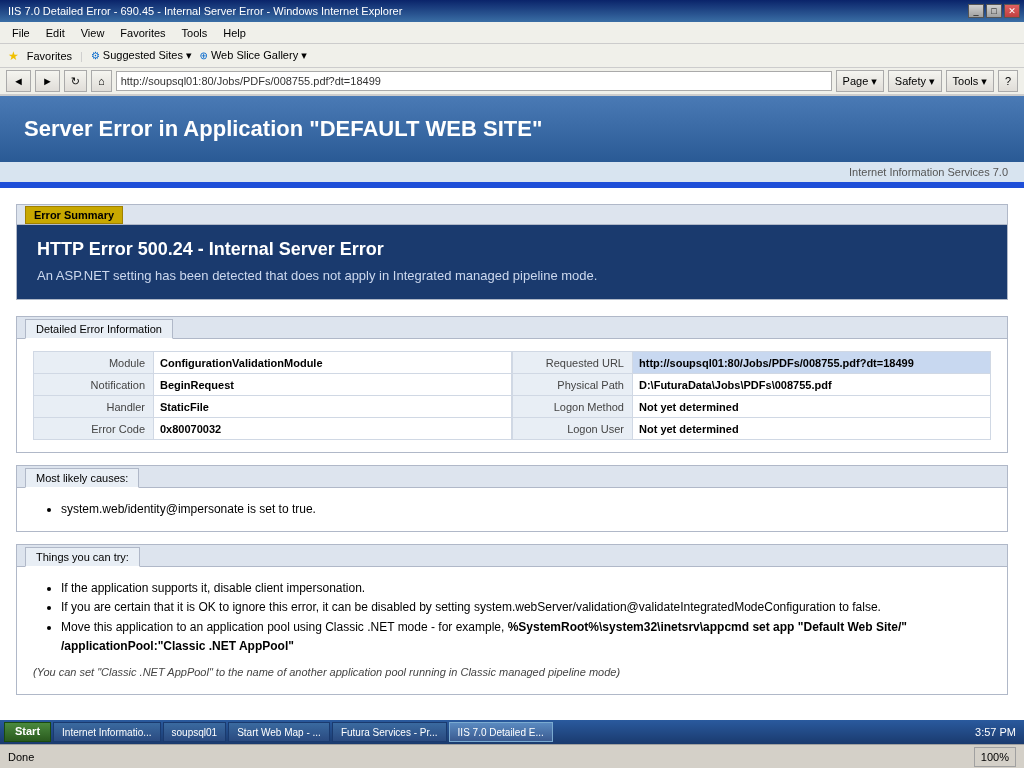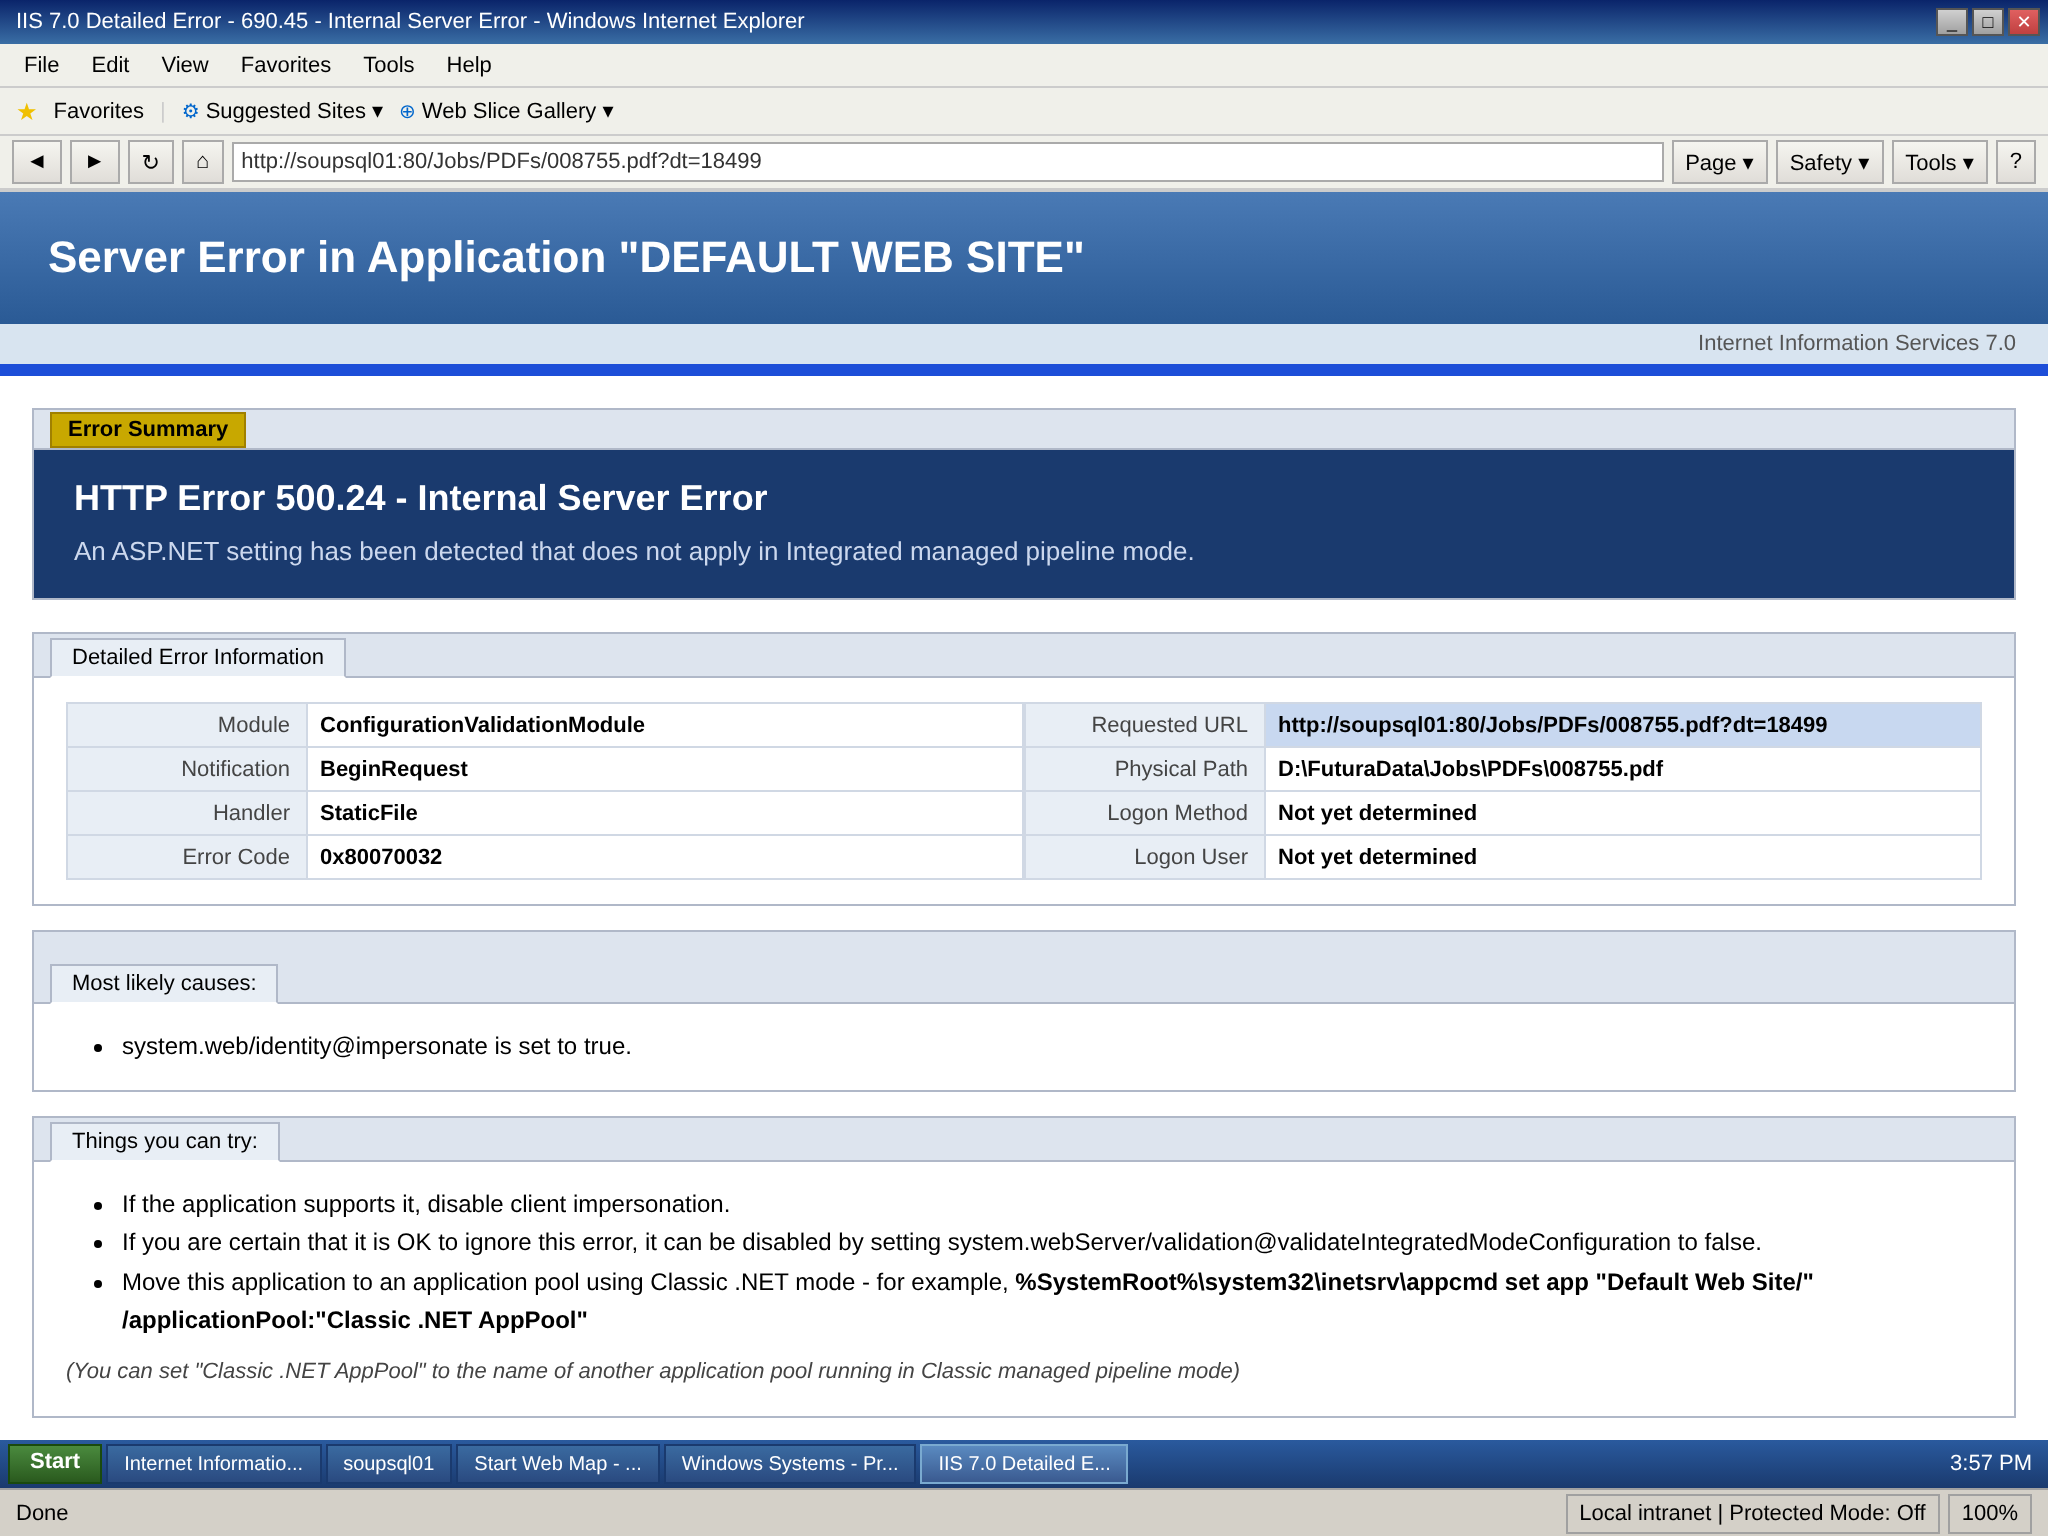--- a/index.html
+++ b/index.html
@@ -403,21 +403,21 @@
             <td class="label-cell">Logon User</td>
             <td class="value-cell">Not yet determined</td>
           </tr>
         </tbody>
           </table>
       </div>
     </div>
   </div>
 
   <div class="section-container">
-    <div style="background:#dde4ee; border-bottom:1px solid #b0b8c8; padding:16px 0 0 0;">
+    <div style="background:#dde4ee; border-bottom:1px solid #b0b8c8; padding:2px 0 0 0;">
       <span class="section-tab">Most likely causes:</span>
     </div>
     <div class="section-body">
       <ul class="bullet-list">
         <li>
           <span>system.web/identity@impersonate is set to true.</span>
         </li>
       </ul>
     </div>
   </div>
@@ -452,30 +452,29 @@
     <div class="taskbar-item">
       <span>Internet Informatio...</span>
     </div>
     <div class="taskbar-item">
       <span>soupsql01</span>
     </div>
     <div class="taskbar-item">
       <span>Start Web Map - ...</span>
     </div>
     <div class="taskbar-item">
-      <span>Windows Systems - Pr...</span>
+      <span>Futura Services - Pr...</span>
     </div>
     <div class="taskbar-item active">
       <span>IIS 7.0 Detailed E...</span>
     </div>
   </div>
   <div class="taskbar-right">
     <span class="clock">3:57 PM</span>
   </div>
 </div>
 
 <div class="status-bar">
   <span class="status-text">Done</span>
   <div class="status-right">
-    <span class="status-panel">Local intranet | Protected Mode: Off</span>
     <span class="status-panel">100%</span>
   </div>
 </div>
 
 </body></html>

